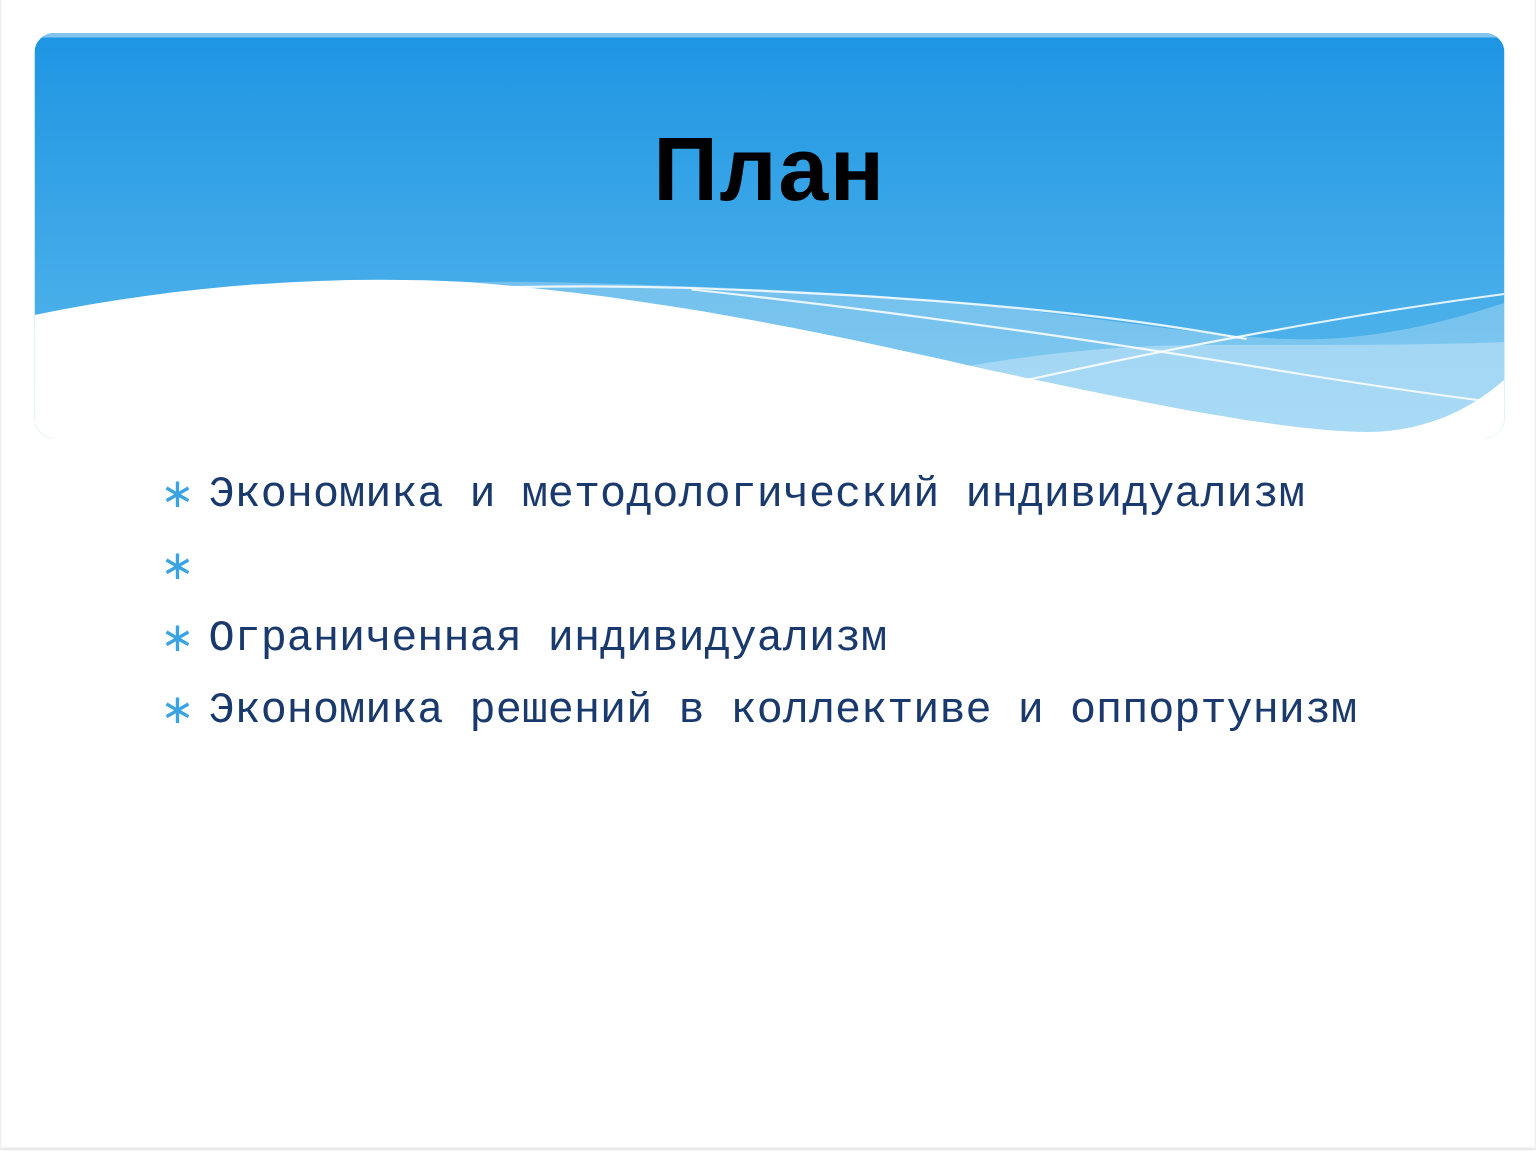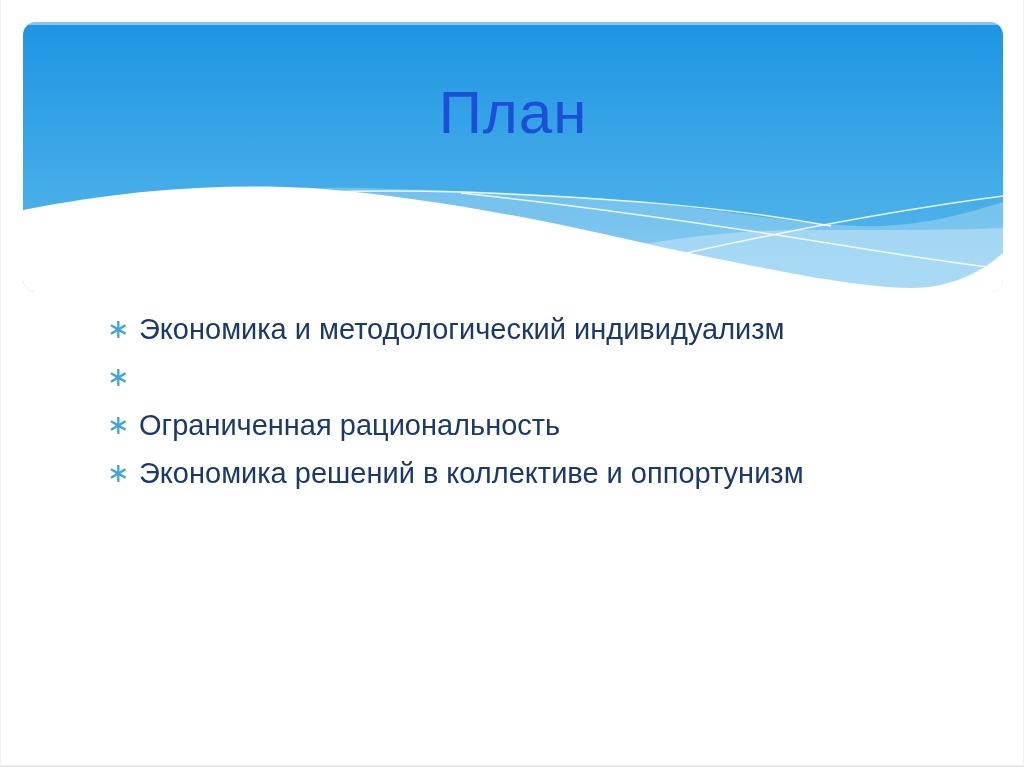--- a/index.html
+++ b/index.html
@@ -22,23 +22,23 @@
     position: absolute;
     left: 0; top: 0;
     width: 1024px; height: 300px;
     display: block;
   }
   .slide-title {
     position: absolute;
     left: 0; top: 80px;
     width: 1024px;
     text-align: center;
-    color: #1d4ed8;
+    color: #000000;
     font-size: 60px;
-    font-weight: 400;
+    font-weight: 700;
     letter-spacing: 1px;
     line-height: 1.1;
   }
   .bullet-list {
     position: absolute;
     left: 100px; top: 305px;
     width: 860px;
     list-style: none;
   }
   .bullet-item {
@@ -52,20 +52,21 @@
     color: #3aa3e3;
     font-size: 27px;
     text-align: left;
     flex: 0 0 auto;
   }
   .bullet-text {
     color: #1a3a6e;
     font-size: 29px;
     white-space: pre-wrap;
     padding-left: 6px;
+    font-family: Liberation Mono, monospace;
   }
 </style>
 </head>
 <body>
 
 <div class="slide">
 
   <svg class="header-svg" viewBox="0 0 1024 300" width="1024" height="300" aria-hidden="true">
     <defs>
       <linearGradient id="hdrGrad" x1="0" y1="0" x2="0" y2="1">
@@ -104,21 +105,21 @@
   <ul class="bullet-list">
     <li class="bullet-item">
       <span class="bullet-marker">∗</span>
       <span class="bullet-text">Экономика и методологический индивидуализм</span>
     </li>
     <li class="bullet-item">
       <span class="bullet-marker">∗</span>
     </li>
     <li class="bullet-item">
       <span class="bullet-marker">∗</span>
-      <span class="bullet-text">Ограниченная рациональность</span>
+      <span class="bullet-text">Ограниченная индивидуализм</span>
     </li>
     <li class="bullet-item">
       <span class="bullet-marker">∗</span>
       <span class="bullet-text">Экономика решений в коллективе и оппортунизм</span>
     </li>
   </ul>
 
 </div>
 
 </body></html>

